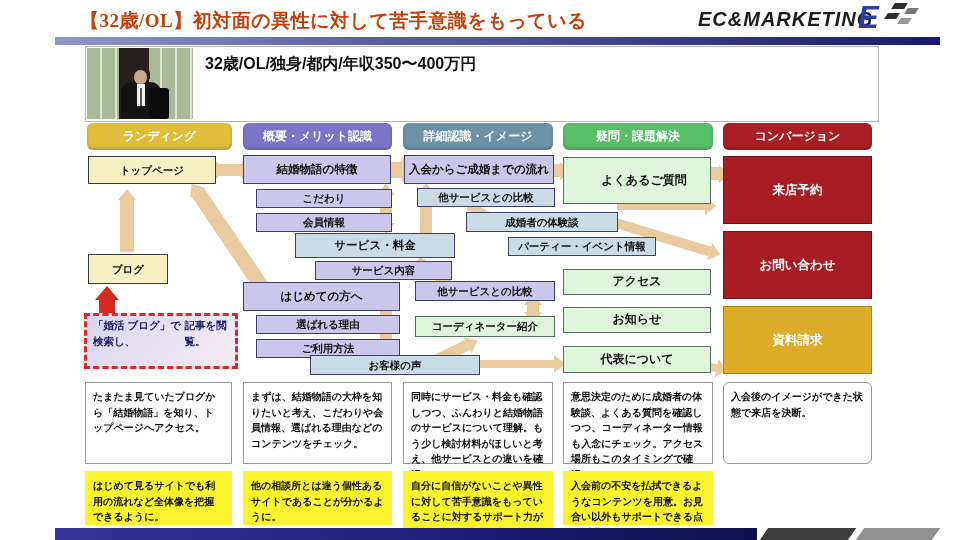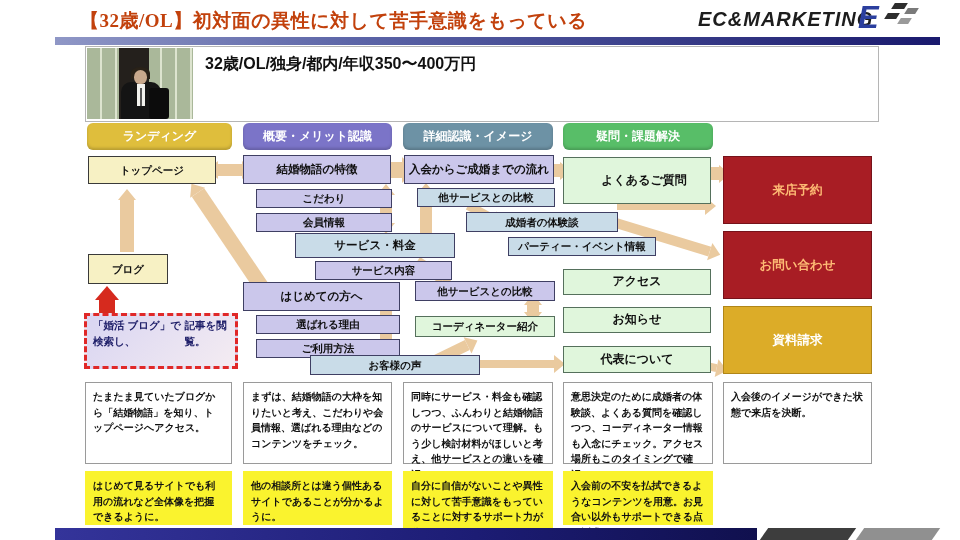--- a/index.html
+++ b/index.html
@@ -31,21 +31,21 @@
   
   .stage-hd{position:absolute;top:123px;height:27px;border-radius:6px;color:#fff;font-weight:bold;font-size:12px;
     display:flex;align-items:center;justify-content:center;box-shadow:inset 0 -2px 3px rgba(0,0,0,.18);}
   
   .box{position:absolute;display:flex;align-items:center;justify-content:center;text-align:center;
     font-weight:bold;font-size:10.5px;color:#101010;border:1.5px solid #3f3f63;box-sizing:border-box;line-height:1.15;}
   .ylw{background:#F7F1C4;border-color:#3a3a3a;}
   .pur{background:#CBC7EB;}
   .blu{background:#C9DCE8;}
   .grn{background:#E0F6DC;border-color:#55705c;}
-  .cnv-red{background:#A81D24;color:#fdba74;border-color:#76121a;font-size:12.5px;}
+  .cnv-red{background:#A81D24;color:#ffffff;border-color:#76121a;font-size:12.5px;}
   .cnv-gold{background:#DCAC28;color:#fff;border-color:#b08618;font-size:12.5px;}
   .note-dashed{position:absolute;left:84px;top:313px;width:154px;height:56px;border:3px dashed #e02828;
     background:linear-gradient(135deg,#d9d5f2 0%,#f4ecf2 100%);box-sizing:border-box;
     display:flex;flex-direction:row;justify-content:center;padding:2px 6px;
     font-weight:bold;font-size:10.5px;color:#20206a;line-height:1.5;}
   
   .shaft{position:absolute;background:var(--tan,#EACA9F);}
   .diag{transform-origin:0 50%;}
   .a-right::after{content:"";position:absolute;left:100%;top:50%;transform:translateY(-50%);
     border-top:9px solid transparent;border-bottom:9px solid transparent;border-left:11px solid var(--tan,#EACA9F);}
@@ -90,20 +90,21 @@
     <div class="ph-lanyard"></div>
     <div class="ph-hair"></div>
     <div class="ph-head"></div>
   </div>
   <div class="persona-label">32歳/OL/独身/都内/年収350〜400万円</div>
 
   <div class="stage-hd" style="left: 87px; width: 145px; background: rgb(223, 190, 60);">ランディング</div>
   <div class="stage-hd" style="left: 243px; width: 149px; background: rgb(123, 116, 200);">概要・メリット認識</div>
   <div class="stage-hd" style="left: 403px; width: 150px; background: rgb(109, 146, 165);">詳細認識・イメージ</div>
   <div class="stage-hd" style="left: 563px; width: 150px; background: rgb(88, 190, 104);">疑問・課題解決</div>
+  <div class="stage-hd" style="left: 723px; width: 149px; background: rgb(169, 29, 36);">コンバージョン</div>
 
   <div class="shaft a-left a-right" style="left:218px;top:164px;width:24px;height:12px;"></div>
   <div class="shaft a-right bighead" style="left:384px;top:162px;width:18px;height:16px;"></div>
   <div class="shaft a-right" style="left:547px;top:164px;width:13px;height:13px;"></div>
   <div class="shaft a-right" style="left:705px;top:167px;width:14px;height:13px;"></div>
   <div class="shaft a-up a-down" style="left:380px;top:195px;width:12px;height:28px;"></div>
   <div class="shaft a-up a-down" style="left:420px;top:194px;width:12px;height:44px;"></div>
   <div class="shaft a-right diag" style="left:468px;top:201px;width:28px;height:9px;transform:rotate(28deg);"></div>
   <div class="shaft a-left a-right diag" style="left:198px;top:185px;width:132px;height:15px;transform:rotate(56deg);"></div>
   <div class="shaft a-up" style="left:120px;top:200px;width:14px;height:52px;"></div>
@@ -147,21 +148,21 @@
   <div class="box grn" style="left:563px;top:346px;width:148px;height:27px;font-size:12px;">代表について</div>
 
   <div class="box cnv-red" style="left:723px;top:156px;width:149px;height:68px;">来店予約</div>
   <div class="box cnv-red" style="left:723px;top:231px;width:149px;height:68px;">お問い合わせ</div>
   <div class="box cnv-gold" style="left:723px;top:306px;width:149px;height:68px;">資料請求</div>
 
   <div class="desc" style="left:85px;width:147px;">たまたま見ていたブログから「結婚物語」を知り、トップページへアクセス。</div>
   <div class="desc" style="left:243px;width:149px;">まずは、結婚物語の大枠を知りたいと考え、こだわりや会員情報、選ばれる理由などのコンテンツをチェック。</div>
   <div class="desc" style="left:403px;width:150px;">同時にサービス・料金も確認しつつ、ふんわりと結婚物語のサービスについて理解。もう少し検討材料がほしいと考え、他サービスとの違いを確認。</div>
   <div class="desc" style="left:563px;width:150px;">意思決定のために成婚者の体験談、よくある質問を確認しつつ、コーディネーター情報も入念にチェック。アクセス場所もこのタイミングで確認。</div>
-  <div class="desc" style="left:723px;width:149px;">入会後のイメージができた状態で来店を決断。</div>
+  <div class="desc" style="left:723px;width:149px;border-radius:6px;">入会後のイメージができた状態で来店を決断。</div>
 
   <div class="goal" style="left:85px;width:147px;height:54px;">はじめて見るサイトでも利用の流れなど全体像を把握できるように。</div>
   <div class="goal" style="left:243px;width:149px;height:54px;">他の相談所とは違う個性あるサイトであることが分かるように。</div>
   <div class="goal" style="left:403px;width:150px;height:63px;">自分に自信がないことや異性に対して苦手意識をもっていることに対するサポート力が分かるように。</div>
   <div class="goal" style="left:563px;width:150px;height:54px;">入会前の不安を払拭できるようなコンテンツを用意。お見合い以外もサポートできる点を訴求。</div>
 
   <div class="footer-bar"></div>
   <div class="f-sl" style="left:764px;width:88px;background:#3d3d3d;"></div>
   <div class="f-sl" style="left:860px;width:76px;background:#909090;"></div>
 

